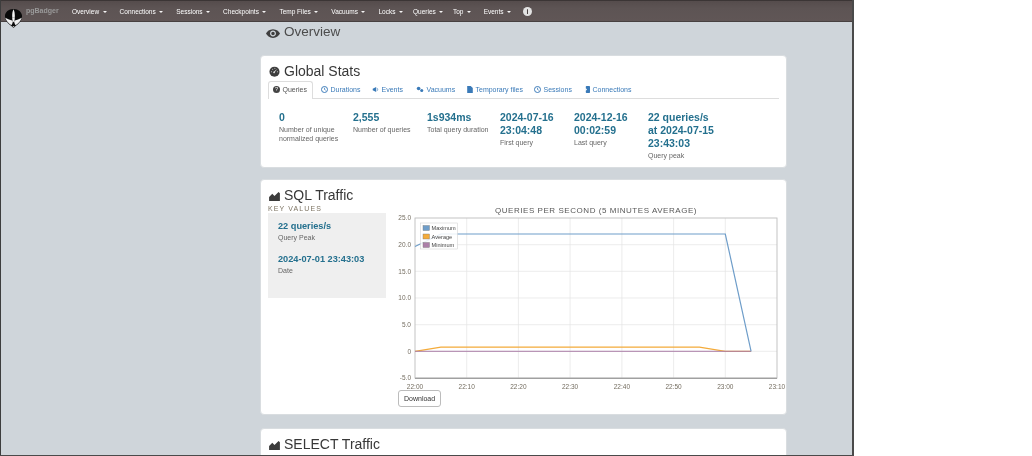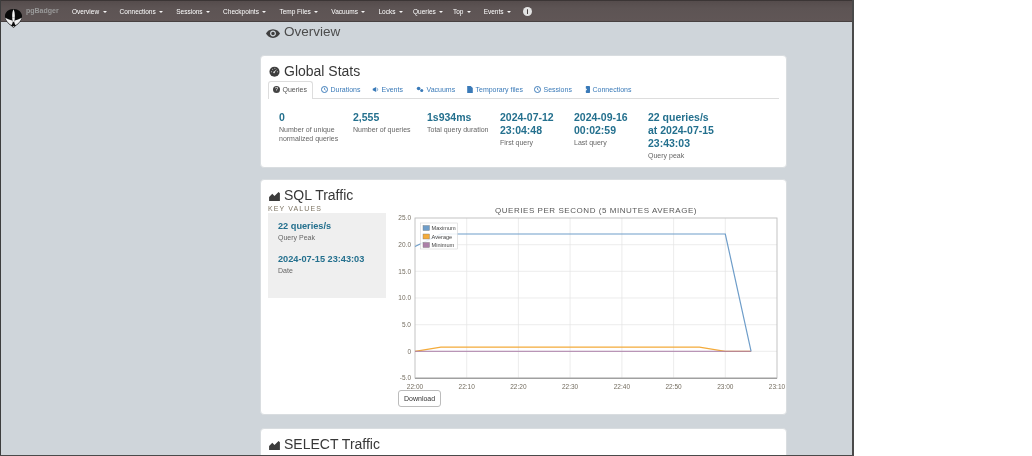--- a/index.html
+++ b/index.html
@@ -121,46 +121,46 @@
     </div>
     <div class="col" style="left:92px;">
       <div class="v">2,555</div>
       <div class="l">Number of queries</div>
     </div>
     <div class="col" style="left:166px;">
       <div class="v">1s934ms</div>
       <div class="l">Total query duration</div>
     </div>
     <div class="col" style="left:239px;">
-      <div class="v">2024-07-12 23:04:48</div>
+      <div class="v">2024-07-16 23:04:48</div>
       <div class="l">First query</div>
     </div>
     <div class="col" style="left:313px;">
-      <div class="v">2024-09-16 00:02:59</div>
+      <div class="v">2024-12-16 00:02:59</div>
       <div class="l">Last query</div>
     </div>
     <div class="col" style="left:387px;width:73px;">
       <div class="v">22 queries/s<br>at 2024-07-15<br>23:43:03</div>
       <div class="l">Query peak</div>
     </div>
   </div>
 
   <div class="panel" id="p2" style="top:179px;height:234px;">
     <div class="phead" style="top:7px;"><svg width="11" height="9" viewBox="0 0 12 10">
           <path d="M0 10 L0 5.5 L3.5 2 L6 4.5 L10.5 0 L12 1.5 L12 10 Z" fill="#3b3b3b"></path>
         </svg>SQL Traffic</div>
     <div id="keyvals">
       <div id="kvtitle">KEY VALUES</div>
       <div id="kvbox">
         <div class="kv">
             <div class="v">22 queries/s</div>
             <div class="l">Query Peak</div>
           </div>
         <div class="kv">
-            <div class="v">2024-07-15 23:43:03</div>
+            <div class="v">2024-07-01 23:43:03</div>
             <div class="l">Date</div>
           </div>
       </div>
     </div>
     <svg id="chart" style="position:absolute;left:130px;top:20px;overflow:visible;" width="392" height="200" viewBox="0 0 392 200">
       <text x="205" y="13" font-size="8" letter-spacing="0.55" fill="#585858" text-anchor="middle" font-family="Liberation Sans">QUERIES PER SECOND (5 MINUTES AVERAGE)</text>
 
       <g stroke="#e4e4e4" stroke-width="0.7">
         <line x1="24" y1="44.7" x2="386" y2="44.7"></line>
         <line x1="24" y1="71.3" x2="386" y2="71.3"></line>

